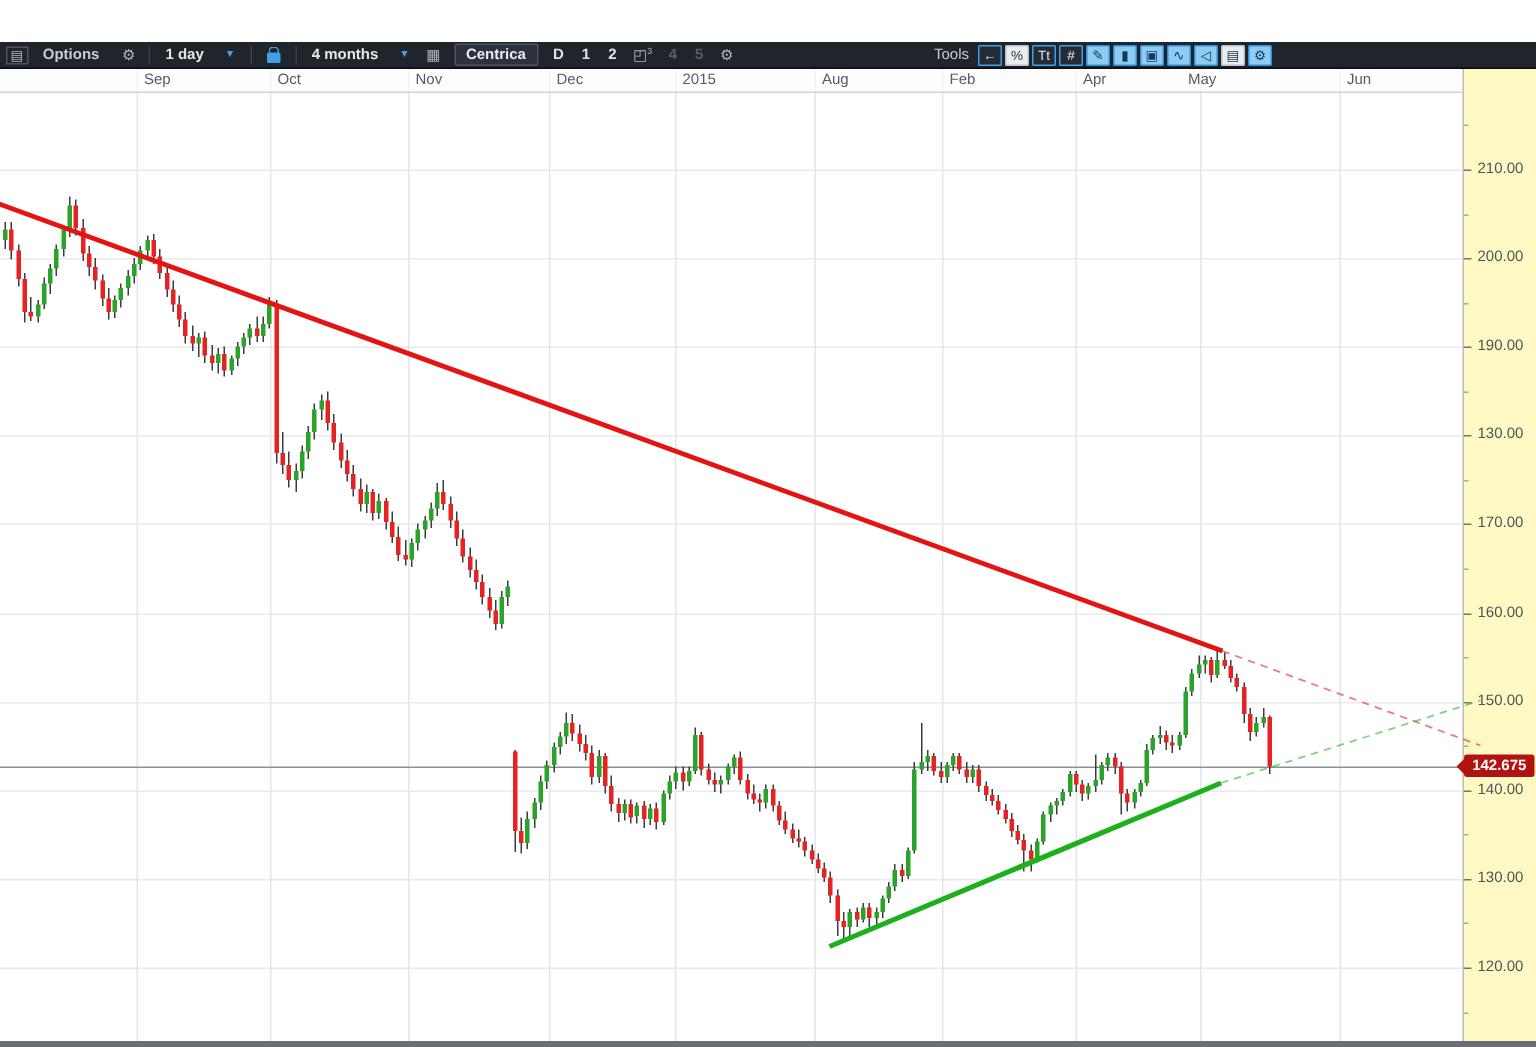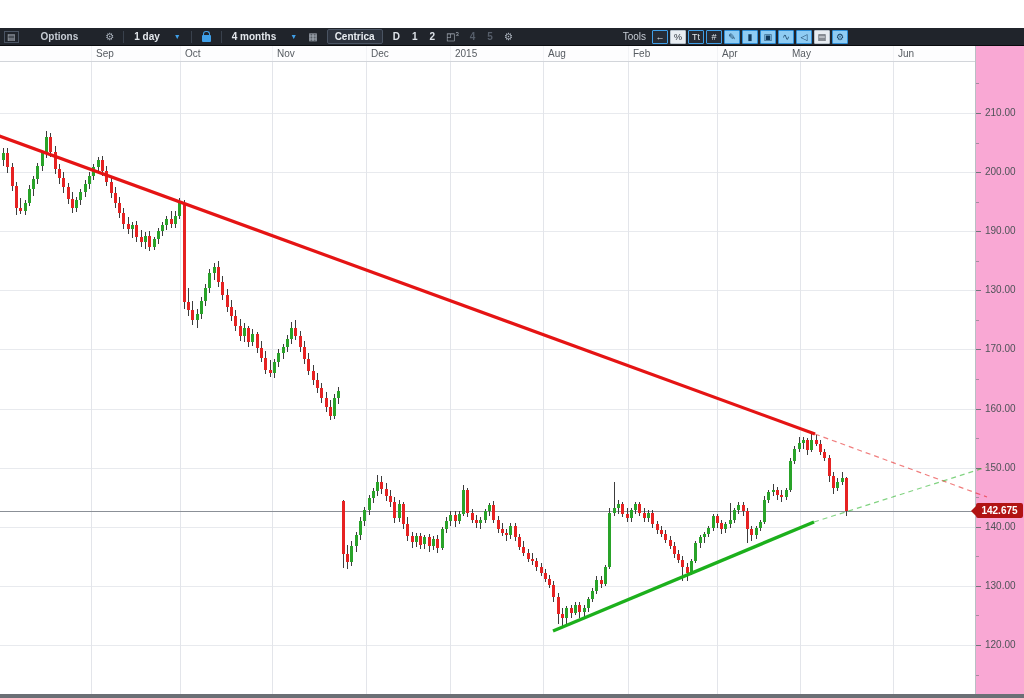--- a/index.html
+++ b/index.html
@@ -33,21 +33,21 @@
   .popout { width:12px; height:12px; border:1.5px dashed #d8debb; margin:0 8px 0 6px; position:relative; cursor:pointer; }
   .popout:after { content:""; position:absolute; right:1px; top:1px; width:4px; height:4px; background:#d8debb; }
   .close-x { color:#e9eedb; font-size:16px; font-weight:bold; margin-right:8px; cursor:pointer; line-height:1; }
 
   
   .toolbar { position:absolute; left:0; top:28px; width:1024px; height:18px; background:#20242b;
              border-bottom:1px solid #090b0e; display:flex; align-items:center; z-index:20;
              color:#c6ccd4; font-size:10px; }
   .tb-sep { width:1px; height:12px; background:#39414d; margin:0 4px; }
   .tbtext { background:none; border:none; color:#c6ccd4; font-size:10px; font-weight:bold;
-            padding:0 22px; cursor:pointer; font-family:inherit; }
+            padding:0 10px; cursor:pointer; font-family:inherit; }
   .tbico { font-size:10px; color:#aeb6c0; padding:0 5px; cursor:pointer; }
   .boxed { border:1px solid #4a5463; padding:0 2px; margin-left:4px; font-size:9px; }
   .dropdown { display:flex; align-items:center; gap:14px; background:none; border:none; color:#e3e7ec;
               font-size:10px; font-weight:bold; padding:0 6px; cursor:pointer; font-family:inherit; }
   .dd-arrow { color:#3f9fe8; font-size:7px; }
   .lock { width:9px; height:7px; background:#3f9fe8; border-radius:1px; position:relative;
           margin:4px 6px 0 6px; cursor:pointer; }
   .lock:before { content:""; position:absolute; top:-4px; left:1px; width:5px; height:5px;
                  border:1.5px solid #3f9fe8; border-bottom:none; border-radius:3px 3px 0 0; }
   .preset-btn { background:#2c323d; border:1px solid #4a5463; border-radius:2px; color:#e8ecf1;
@@ -66,21 +66,21 @@
   .tool-light { background:#e8edf2; border:1px solid #b7c2cc; color:#2b3139; }
   .tool-blue { background:#8fccf3; border:1px solid #2e8fd8; color:#123a5c; }
 
   
   #chart { position:absolute; left:0; top:0; width:1024px; height:698px; }
   .vline { position:absolute; width:1px; background:#e3e5ea; top:46px; height:648px; }
   .hline { position:absolute; left:0; width:975px; height:1px; background:#eaecef; }
   .xaxis-strip { position:absolute; left:0; top:46px; width:1024px; height:16px;
                  border-bottom:1px solid #d2d5da; background:rgba(252,252,253,.6); }
   .month-label { position:absolute; top:48px; font-size:10px; color:#565b61; }
-  .yaxis { position:absolute; left:975px; top:46px; width:49px; height:648px; background:#f9a8d4;
+  .yaxis { position:absolute; left:975px; top:46px; width:49px; height:648px; background:#fef9c3;
            border-left:1px solid #babec4;text-align:center; }
   .ytick { position:absolute; background:#6f747a; height:1px; }
   .ylabel { position:absolute; font-size:10px; color:#4e5358; }
   .price-line { position:absolute; left:0; width:975px; height:1px; background:#8b9097; }
   .candle-wick { position:absolute; width:1px; background:#3c3c3c; }
   .candle-body { position:absolute; width:3px; }
   .badge { position:absolute; left:976px; width:47px; height:15px; background:#b11313; color:#fff;
            border-radius:2px; font-size:10px; font-weight:bold; text-align:center; line-height:15px;
            z-index:8; }
   .badge:before { content:""; position:absolute; left:-5px; top:2.5px; border-top:5px solid transparent;

